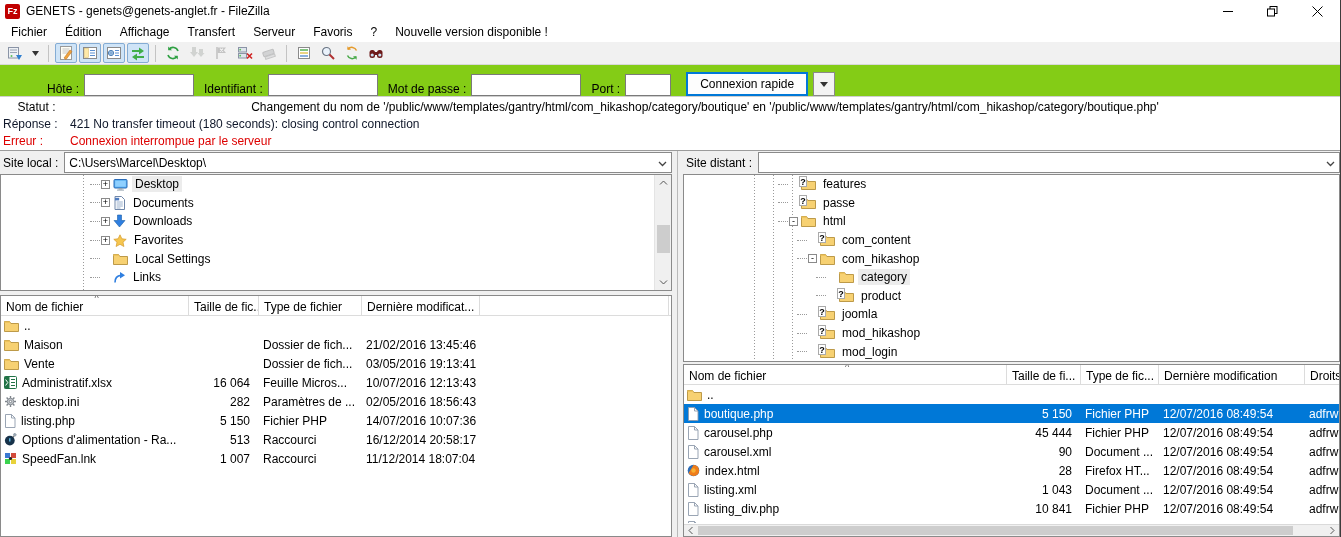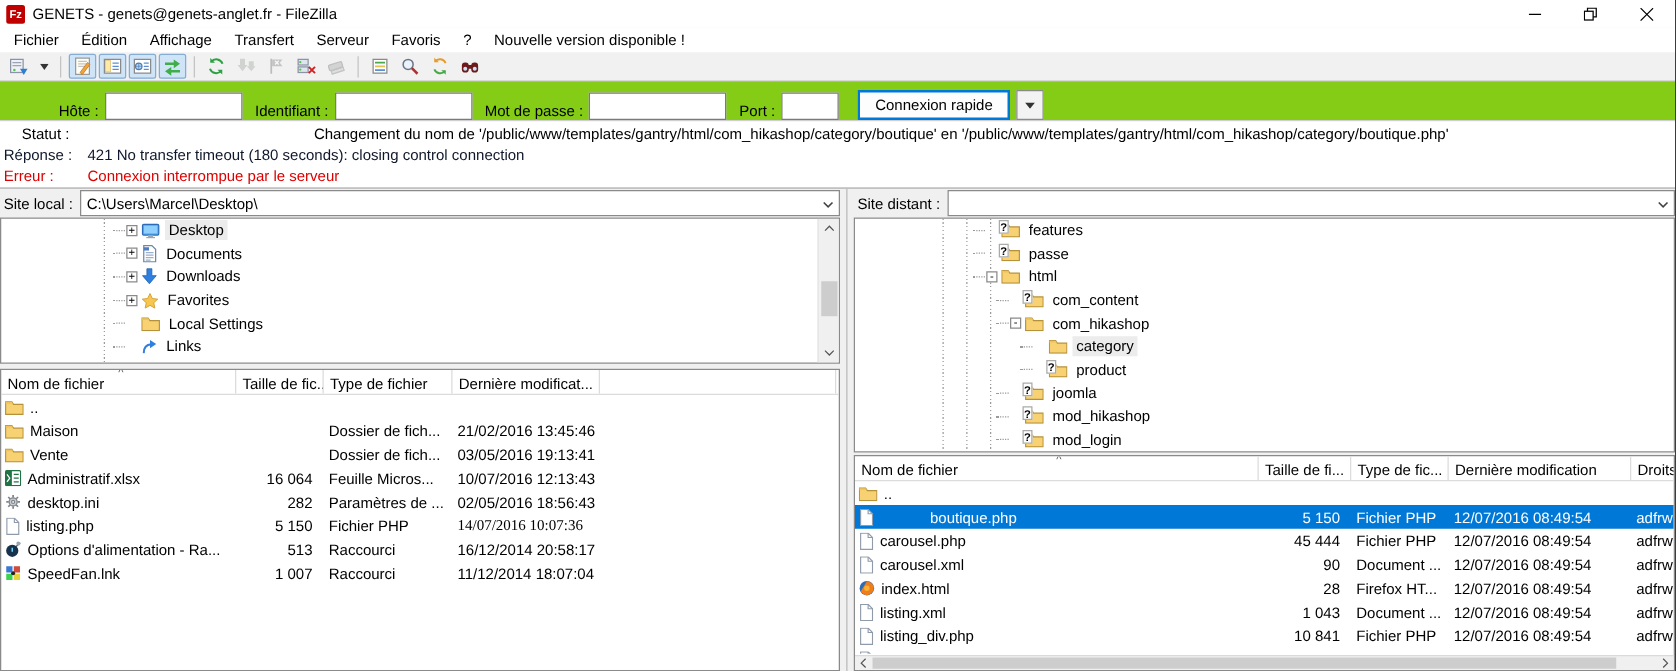--- a/index.html
+++ b/index.html
@@ -536,21 +536,21 @@
               <span class="ic">
                 <svg width="12" height="14">
                   <path d="M1.5 0.5h6L11 4v9.5H1.5z" fill="#fff" stroke="#8f9bab" stroke-width="0.9"></path>
                   <path d="M7.5 0.5V4H11" fill="none" stroke="#8f9bab" stroke-width="0.9"></path>
                 </svg>
               </span>
               <span>listing.php</span>
             </div>
             <div class="fcell size" style="width: 70px;">5 150</div>
             <div class="fcell type" style="width: 103px;">Fichier PHP</div>
-            <div class="fcell date" style="width: 118px; font-family: Liberation Serif, serif;">14/07/2016 10:07:36</div>
+            <div class="fcell date" style="width: 118px;">14/07/2016 10:07:36</div>
           </div>
           <div class="frow">
             <div class="fcell name" style="width: 188px;">
               <span class="ic">
                 <svg width="13" height="13">
                   <path d="M8.5 4.5L12 1" stroke="#777" stroke-width="1.2"></path>
                   <rect x="9.2" y="0.4" width="3.2" height="2.6" rx="0.5" transform="rotate(45 10.8 1.7)" fill="#9aa7b3"></rect>
                   <circle cx="5.8" cy="7.6" r="4.9" fill="#17324a"></circle>
                   <path d="M5.8 5.2v3.2" stroke="#6fd3ff" stroke-width="1.2"></path>
                 </svg>
@@ -752,21 +752,21 @@
                 </svg>
               </span>
               <span>..</span>
             </div>
             <div class="fcell size" style="width: 74px;"></div>
             <div class="fcell type" style="width: 78px;"></div>
             <div class="fcell date" style="width: 146px;"></div>
             <div class="fcell perms" style="width: 60px;"></div>
           </div>
           <div class="frow fsel">
-            <div class="fcell name" style="width: 323px; gap: 40px;">
+            <div class="fcell name" style="width: 323px;">
               <span class="ic">
                 <svg width="12" height="14">
                   <path d="M1.5 0.5h6L11 4v9.5H1.5z" fill="#fff" stroke="#8f9bab" stroke-width="0.9"></path>
                   <path d="M7.5 0.5V4H11" fill="none" stroke="#8f9bab" stroke-width="0.9"></path>
                 </svg>
               </span>
               <span>boutique.php</span>
             </div>
             <div class="fcell size" style="width: 74px;">5 150</div>
             <div class="fcell type" style="width: 78px;">Fichier PHP</div>

